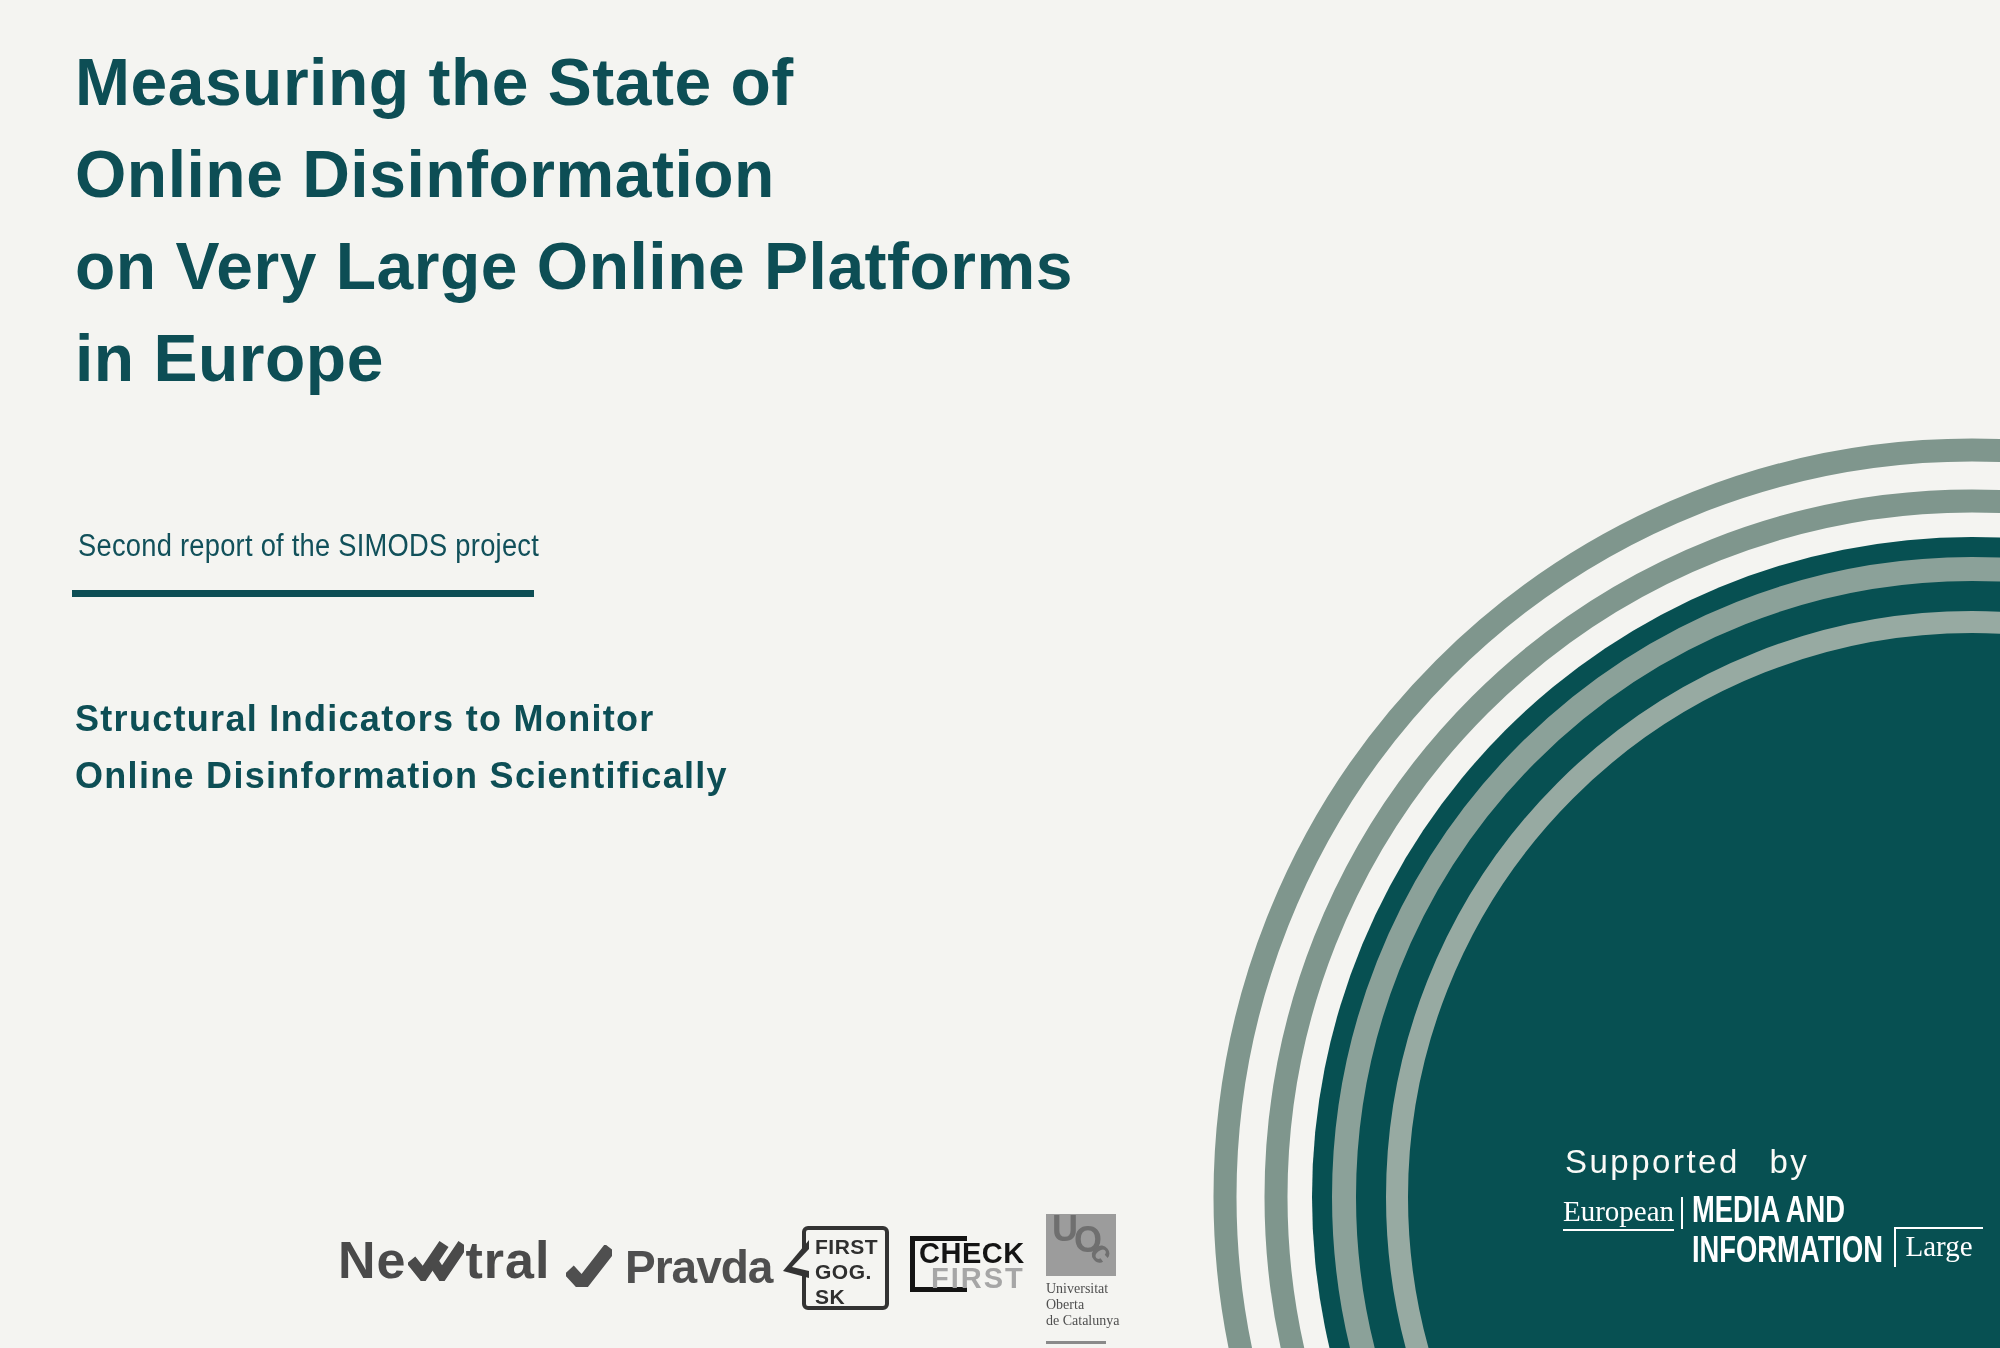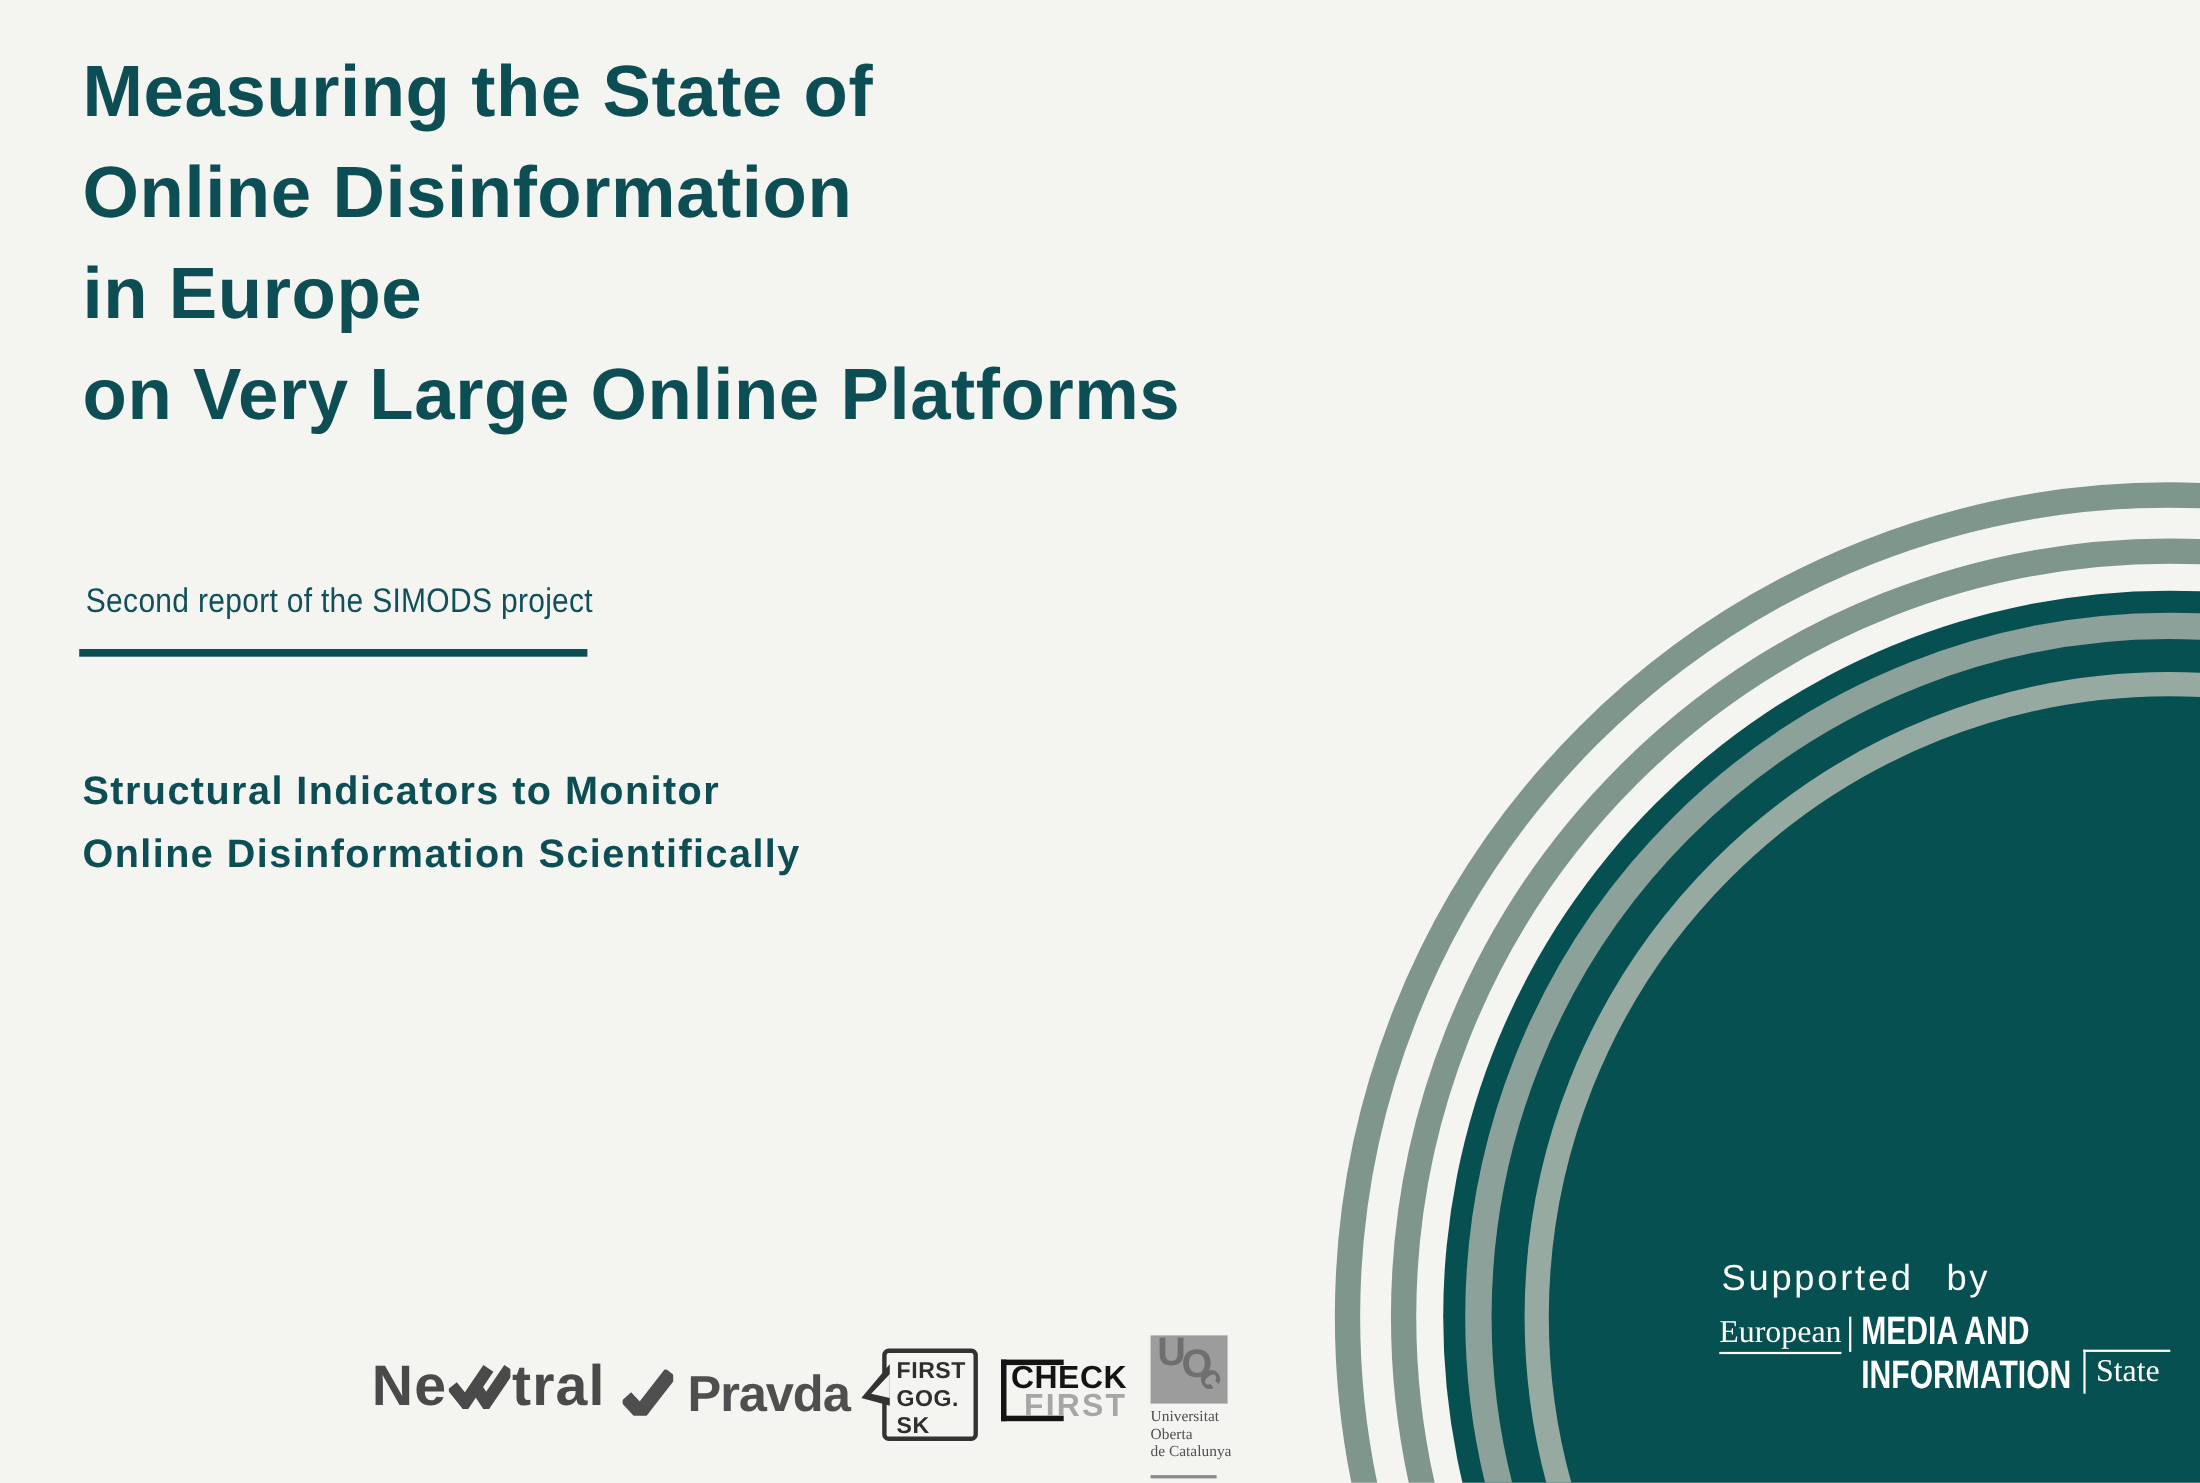--- a/index.html
+++ b/index.html
@@ -68,22 +68,22 @@
     <circle cx="1972" cy="1197" r="747" fill="none" stroke="#7f968d" stroke-width="23"></circle>
     <circle cx="1972" cy="1197" r="696" fill="none" stroke="#7f968d" stroke-width="23"></circle>
     <circle cx="1972" cy="1197" r="660" fill="#075052"></circle>
     <circle cx="1972" cy="1197" r="628" fill="none" stroke="#8ba199" stroke-width="24"></circle>
     <circle cx="1972" cy="1197" r="575" fill="none" stroke="#97aaa2" stroke-width="22"></circle>
   </svg>
 
   <div class="title">
     <div>Measuring the State of</div>
     <div>Online Disinformation</div>
+    <div>on Very Large Online Platforms</div>
     <div>in Europe</div>
-    <div>on Very Large Online Platforms</div>
   </div>
 
   <div class="subtitle">Second report of the SIMODS project</div>
   <div class="subtitle-rule"></div>
 
   <div class="tagline">
     <div>Structural Indicators to Monitor</div>
     <div>Online Disinformation Scientifically</div>
   </div>
 
@@ -142,18 +142,18 @@
     <div class="emif-left">
       <span class="european">European</span>
       <span class="ebar"></span>
     </div>
     <div class="emif-right">
       <div>
         <span class="squeeze">MEDIA AND</span>
       </div>
       <div class="info-row">
         <span class="squeeze">INFORMATION</span>
-        <span class="fund">State</span>
+        <span class="fund">Large</span>
       </div>
     </div>
   </div>
 
 </div>
 
 </body></html>

